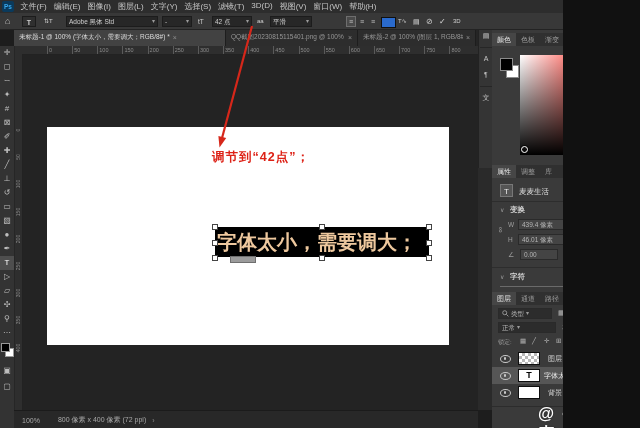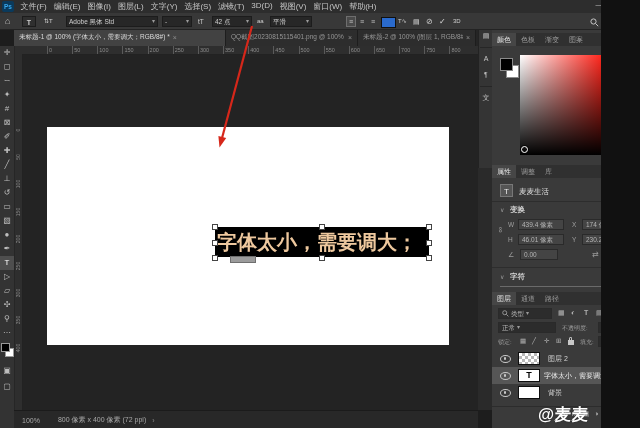--- a/index.html
+++ b/index.html
@@ -1,17 +1,17 @@
 <!DOCTYPE html>
 <html><head>
 <meta charset="utf-8">
 <style>
   html,body{margin:0;padding:0;background:#111;}
-  .app{position:relative;width:601px;height:428px;background:#1d1d1d;overflow:hidden;
-       font-family:"Liberation Sans",sans-serif;color:#c5c5c5;-webkit-font-smoothing:antialiased;}
+  .app{position:relative;width:529px;height:428px;background:#1d1d1d;overflow:hidden;
+       font-family:"Liberation Sans",sans-serif;color:#c5c5c5;padding-left:34px;-webkit-font-smoothing:antialiased;}
   .abs{position:absolute;}
   
   .menubar{position:absolute;left:0;top:0;width:640px;height:13px;background:#2d2d2d;
            display:flex;align-items:center;font-size:8px;color:#c5c5c5;z-index:30;}
   .pslogo{width:12px;height:11px;margin:1px 3px 1px 2px;background:#0a3a5c;color:#38a8ec;
           font-size:6.5px;font-weight:bold;text-align:center;line-height:11px;border-radius:2px;}
   .menu-item{padding:0 3.5px;white-space:nowrap;}
   .winctl{position:absolute;right:5px;top:1px;display:flex;gap:10px;font-size:7px;color:#bdbdbd;}
   
   .optionsbar{position:absolute;left:0;top:13px;width:640px;height:16px;background:#383838;
@@ -247,20 +247,21 @@
       <span class="vrl" style="top: 154.6px;">150</span>
       <span class="vrl" style="top: 181.8px;">200</span>
       <span class="vrl" style="top: 209px;">250</span>
       <span class="vrl" style="top: 236.2px;">300</span>
       <span class="vrl" style="top: 263.4px;">350</span>
       <span class="vrl" style="top: 290.6px;">400</span>
     </div>
   <div class="pasteboard"></div>
   <div class="canvas"></div>
 
+  <div class="annotation" style="color: rgb(221, 33, 22);">调节到“42点”；</div>
 
   <div class="seltext" style="background: rgb(0, 0, 0); color: rgb(238, 200, 158);">字体太小，需要调大；</div>
   <span class="handle" style="left:212px;top:224px;"></span>
   <span class="handle" style="left:319px;top:224px;"></span>
   <span class="handle" style="left:426px;top:224px;"></span>
   <span class="handle" style="left:212px;top:240px;"></span>
   <span class="handle" style="left:426px;top:240px;"></span>
   <span class="handle" style="left:212px;top:255px;"></span>
   <span class="handle" style="left:319px;top:255px;"></span>
   <span class="handle" style="left:426px;top:255px;"></span>

